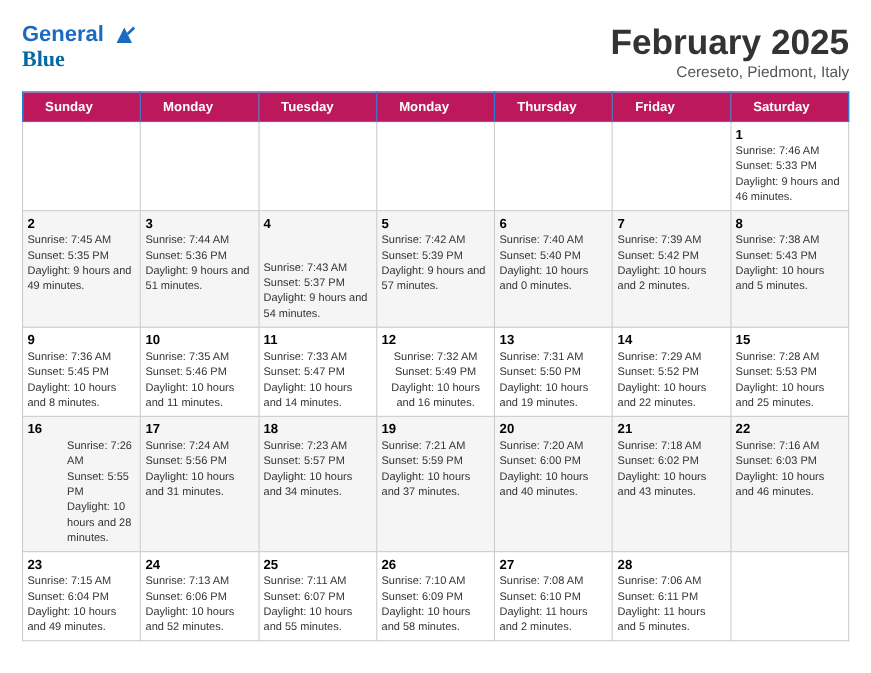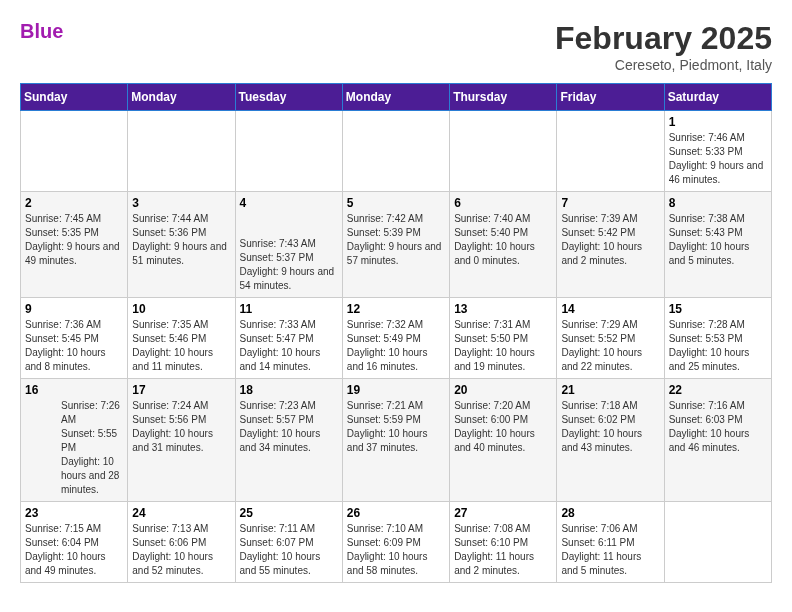--- a/index.html
+++ b/index.html
@@ -31,23 +31,23 @@
     .subtitle {
       font-size: 14px;
       color: #555;
     }
     .calendar {
       width: 100%;
       border-collapse: collapse;
       font-size: 11px;
     }
     .calendar th {
-      background: #4c1d95;
+      background: #be185d;
       color: #fff;
-      padding: 6px 3px;
+      padding: 6px 20px;
       text-align: left;
       font-size: 12px;
       border: 1px solid #2a7dd4;
     }
     .calendar td {
       border: 1px solid #ccc;
       vertical-align: top;
       padding: 4px;
       width: calc(100%/7);
       min-height: 80px;
@@ -72,21 +72,30 @@
     .calendar tr:nth-child(even) .empty-cell {
       background: #f5f5f5 !important;
     }
   </style>
 </head>
 <body>
 
 <div class="header-section">
   <div class="logo">
     <div>
-      <div style="font-size:20px; font-weight:bold; color:#a21caf; line-height:1.1;">Blue</div>
+      <div style="display:flex; align-items:center;">
+        <div style="font-size:20px; font-weight:bold; color:#333; line-height:1.1;">
+          <span style="color:#1a6bbf;">General</span>
+          <svg width="22" height="22" viewBox="0 0 22 22" style="vertical-align:middle; margin-left:2px;">
+            <path d="M4 18 L11 4 L18 18" fill="#1a6bbf" stroke="none"></path>
+            <path d="M14 10 Q18 6 20 4" fill="none" stroke="#1a6bbf" stroke-width="2.5"></path>
+          </svg>
+        </div>
+      </div>
+      <div style="font-size:20px; font-weight:bold; color:#0369a1; line-height:1.1;font-family:Liberation Serif, serif;">Blue</div>
     </div>
   </div>
   <div class="title-section">
     <div class="month-title">February 2025</div>
     <div class="subtitle">Cereseto, Piedmont, Italy</div>
   </div>
 </div>
 
 <table class="calendar">
   <thead>
@@ -173,21 +182,21 @@
 Daylight: 10 hours and 11 minutes.</div>
         </td>
         <td>
           <div class="day-number">11</div>
           <div class="day-info" style="white-space: pre-line;">Sunrise: 7:33 AM
 Sunset: 5:47 PM
 Daylight: 10 hours and 14 minutes.</div>
         </td>
         <td>
           <div class="day-number">12</div>
-          <div class="day-info" style="white-space: pre-line;">Sunrise: 7:32 AM
+          <div class="day-info" style="white-space: pre-line; text-align: center;">Sunrise: 7:32 AM
 Sunset: 5:49 PM
 Daylight: 10 hours and 16 minutes.</div>
         </td>
         <td>
           <div class="day-number">13</div>
           <div class="day-info" style="white-space: pre-line;">Sunrise: 7:31 AM
 Sunset: 5:50 PM
 Daylight: 10 hours and 19 minutes.</div>
         </td>
         <td>

